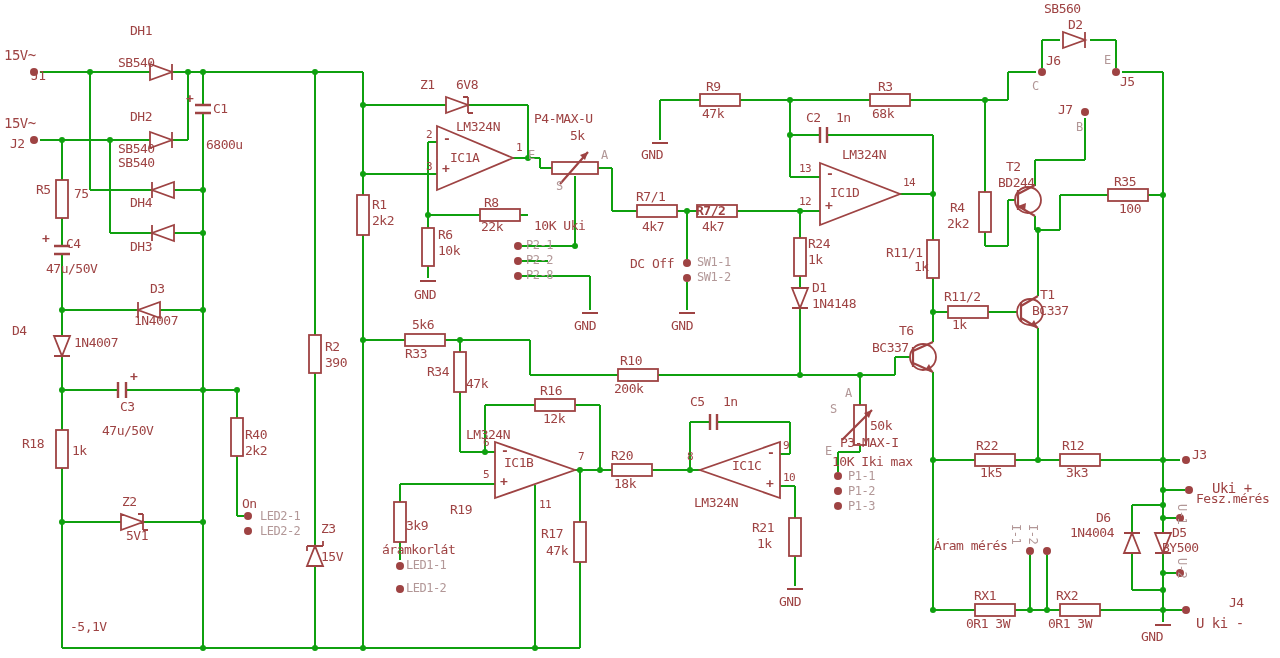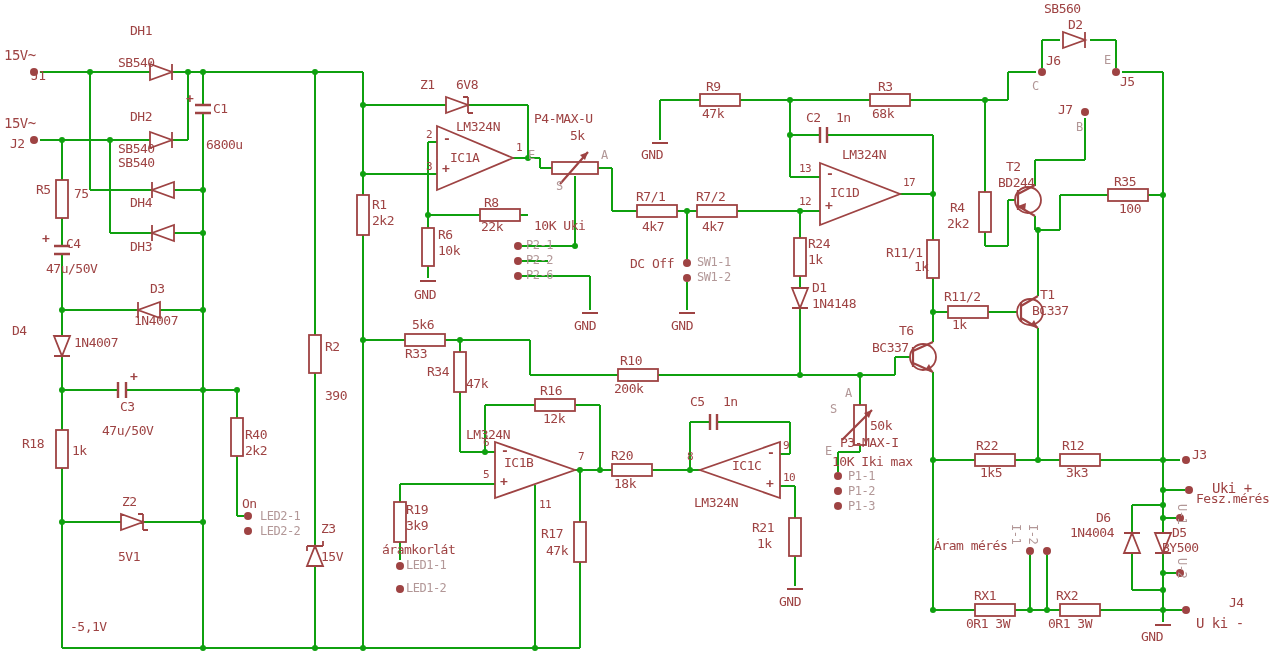--- a/index.html
+++ b/index.html
@@ -211,29 +211,29 @@
       <span class="lb p" style="left: 150px; top: 282px;">D3</span>
       <span class="lb p" style="left: 134px; top: 314px;">1N4007</span>
       <span class="lb p" style="left: 12px; top: 324px;">D4</span>
       <span class="lb p" style="left: 74px; top: 336px;">1N4007</span>
       <span class="lb s" style="left: 130px; top: 370px;">+</span>
       <span class="lb p" style="left: 120px; top: 400px;">C3</span>
       <span class="lb p" style="left: 102px; top: 424px;">47u/50V</span>
       <span class="lb p" style="left: 22px; top: 437px;">R18</span>
       <span class="lb p" style="left: 72px; top: 444px;">1k</span>
       <span class="lb p" style="left: 122px; top: 495px;">Z2</span>
-      <span class="lb p" style="left: 118px; top: 529px; margin-top: 21px;">5V1</span>
+      <span class="lb p" style="left: 126px; top: 529px;">5V1</span>
       <span class="lb p" style="left: 70px; top: 620px;">-5,1V</span>
       <span class="lb p" style="left: 245px; top: 428px;">R40</span>
       <span class="lb p" style="left: 245px; top: 444px;">2k2</span>
       <span class="lb p" style="left: 242px; top: 497px;">On</span>
       <span class="lb g" style="left: 260px; top: 510px;">LED2-1</span>
       <span class="lb g" style="left: 260px; top: 525px;">LED2-2</span>
       <span class="lb p" style="left: 325px; top: 340px;">R2</span>
-      <span class="lb p" style="left: 325px; top: 356px; margin-top: 33px;">390</span>
+      <span class="lb p" style="left: 325px; top: 356px;">390</span>
       <span class="lb p" style="left: 321px; top: 522px;">Z3</span>
       <span class="lb p" style="left: 321px; top: 550px;">15V</span>
       <span class="lb p" style="left: 420px; top: 78px;">Z1</span>
       <span class="lb p" style="left: 456px; top: 78px;">6V8</span>
       <span class="lb p" style="left: 456px; top: 120px;">LM324N</span>
       <span class="lb p" style="left: 450px; top: 151px;">IC1A</span>
       <span class="lb n" style="left: 426px; top: 129px;">2</span>
       <span class="lb n" style="left: 426px; top: 161px;">3</span>
       <span class="lb n" style="left: 516px; top: 142px;">1</span>
       <span class="lb s" style="left: 443px; top: 132px;">-</span>
@@ -246,42 +246,42 @@
       <span class="lb p" style="left: 438px; top: 244px;">10k</span>
       <span class="lb p" style="left: 414px; top: 288px;">GND</span>
       <span class="lb p" style="left: 534px; top: 112px;">P4-MAX-U</span>
       <span class="lb p" style="left: 570px; top: 129px;">5k</span>
       <span class="lb g" style="left: 528px; top: 149px;">E</span>
       <span class="lb g" style="left: 601px; top: 149px;">A</span>
       <span class="lb g" style="left: 556px; top: 180px;">S</span>
       <span class="lb p" style="left: 534px; top: 219px;">10K Uki</span>
       <span class="lb g" style="left: 526px; top: 239px;">P2-1</span>
       <span class="lb g" style="left: 526px; top: 254px; text-align: right;">P2-2</span>
-      <span class="lb g" style="left: 526px; top: 269px;">P2-6</span>
+      <span class="lb g" style="left: 526px; top: 269px;">P2-8</span>
       <span class="lb p" style="left: 574px; top: 319px;">GND</span>
       <span class="lb p" style="left: 636px; top: 190px;">R7/1</span>
       <span class="lb p" style="left: 642px; top: 220px;">4k7</span>
-      <span class="lb p" style="left: 696px; top: 190px;">R7/2</span>
+      <span class="lb p" style="left: 696px; top: 204px; font-weight: bold;">R7/2</span>
       <span class="lb p" style="left: 702px; top: 220px;">4k7</span>
       <span class="lb p" style="left: 630px; top: 257px;">DC Off</span>
       <span class="lb g" style="left: 697px; top: 256px;">SW1-1</span>
       <span class="lb g" style="left: 697px; top: 271px;">SW1-2</span>
       <span class="lb p" style="left: 671px; top: 319px;">GND</span>
       <span class="lb p" style="left: 706px; top: 80px;">R9</span>
       <span class="lb p" style="left: 702px; top: 107px;">47k</span>
       <span class="lb p" style="left: 641px; top: 148px;">GND</span>
       <span class="lb p" style="left: 806px; top: 111px;">C2</span>
       <span class="lb p" style="left: 836px; top: 111px;">1n</span>
       <span class="lb p" style="left: 878px; top: 80px;">R3</span>
       <span class="lb p" style="left: 872px; top: 107px;">68k</span>
       <span class="lb p" style="left: 842px; top: 148px;">LM324N</span>
       <span class="lb p" style="left: 830px; top: 186px;">IC1D</span>
       <span class="lb n" style="left: 799px; top: 163px;">13</span>
       <span class="lb n" style="left: 799px; top: 196px;">12</span>
-      <span class="lb n" style="left: 903px; top: 177px;">17</span>
+      <span class="lb n" style="left: 903px; top: 177px;">14</span>
       <span class="lb s" style="left: 826px; top: 167px;">-</span>
       <span class="lb s" style="left: 825px; top: 199px;">+</span>
       <span class="lb p" style="left: 808px; top: 237px;">R24</span>
       <span class="lb p" style="left: 808px; top: 253px;">1k</span>
       <span class="lb p" style="left: 812px; top: 281px;">D1</span>
       <span class="lb p" style="left: 812px; top: 297px;">1N4148</span>
       <span class="lb p" style="left: 886px; top: 246px;">R11/1</span>
       <span class="lb p" style="left: 914px; top: 260px;">1k</span>
       <span class="lb p" style="left: 944px; top: 290px;">R11/2</span>
       <span class="lb p" style="left: 952px; top: 318px;">1k</span>
@@ -325,21 +325,21 @@
       <span class="lb p" style="left: 614px; top: 477px;">18k</span>
       <span class="lb p" style="left: 732px; top: 459px;">IC1C</span>
       <span class="lb p" style="left: 694px; top: 496px;">LM324N</span>
       <span class="lb n" style="left: 783px; top: 440px;">9</span>
       <span class="lb n" style="left: 783px; top: 472px;">10</span>
       <span class="lb n" style="left: 687px; top: 451px;">8</span>
       <span class="lb s" style="left: 767px; top: 446px;">-</span>
       <span class="lb s" style="left: 766px; top: 477px;">+</span>
       <span class="lb p" style="left: 541px; top: 527px;">R17</span>
       <span class="lb p" style="left: 546px; top: 544px;">47k</span>
-      <span class="lb p" style="left: 406px; top: 503px;">R19</span>
+      <span class="lb p" style="left: 406px; top: 503px; padding-left: 44px;">R19</span>
       <span class="lb p" style="left: 406px; top: 519px;">3k9</span>
       <span class="lb p" style="left: 382px; top: 543px;">áramkorlát</span>
       <span class="lb g" style="left: 406px; top: 559px;">LED1-1</span>
       <span class="lb g" style="left: 406px; top: 582px;">LED1-2</span>
       <span class="lb p" style="left: 752px; top: 521px;">R21</span>
       <span class="lb p" style="left: 757px; top: 537px;">1k</span>
       <span class="lb p" style="left: 779px; top: 595px;">GND</span>
       <span class="lb g" style="left: 845px; top: 387px;">A</span>
       <span class="lb g" style="left: 830px; top: 403px;">S</span>
       <span class="lb g" style="left: 825px; top: 445px;">E</span>

